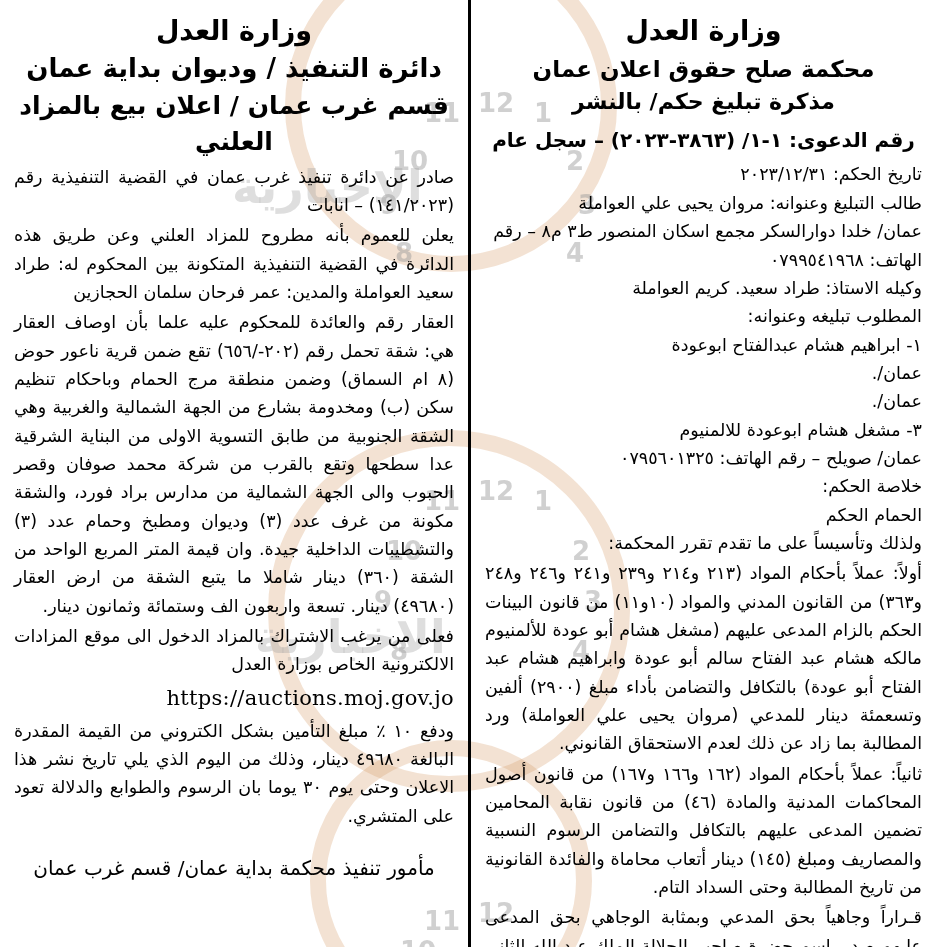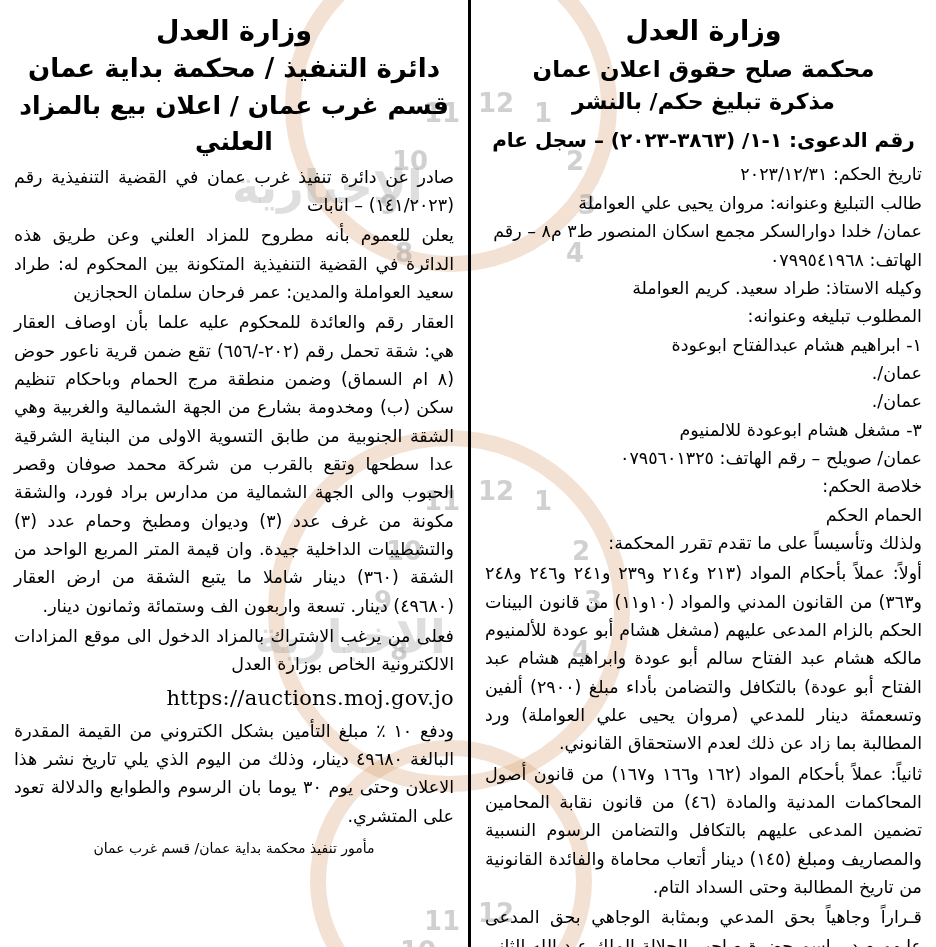--- a/index.html
+++ b/index.html
@@ -82,21 +82,21 @@
   }
   .body-text.right{text-align:right;text-align-last:right;}
   p{margin:0 0 2px 0;}
   .lines p{margin:0;}
   .url{
     font-family:"DejaVu Serif","Liberation Serif",serif;
     font-size:21px;direction:ltr;display:inline-block;
     letter-spacing:.3px;
   }
   .footer-right{
-    text-align:center;font-size:14px;margin-top:10px;
+    text-align:center;font-size:20px;margin-top:26px;
   }
 </style>
 </head>
 <body>
 
 <div class="watermark">
   <div class="wm-circle wm-c1"></div>
   <div class="wm-circle wm-c2"></div>
   <div class="wm-circle wm-c3"></div>
   <div class="wm-text wm-t1">الاخبارية</div>
@@ -157,21 +157,21 @@
       <p>ولذلك وتأسيساً على ما تقدم تقرر المحكمة:</p>
       <p>أولاً: عملاً بأحكام المواد (٢١٣ و٢١٤ و٢٣٩ و٢٤١ و٢٤٦ و٢٤٨ و٣٦٣) من القانون المدني والمواد (١٠و١١) من قانون البينات الحكم بالزام المدعى عليهم (مشغل هشام أبو عودة للألمنيوم مالكه هشام عبد الفتاح سالم أبو عودة وابراهيم هشام عبد الفتاح أبو عودة) بالتكافل والتضامن بأداء مبلغ (٢٩٠٠) ألفين وتسعمئة دينار للمدعي (مروان يحيى علي العواملة) ورد المطالبة بما زاد عن ذلك لعدم الاستحقاق القانوني.</p>
       <p>ثانياً: عملاً بأحكام المواد (١٦٢ و١٦٦ و١٦٧) من قانون أصول المحاكمات المدنية والمادة (٤٦) من قانون نقابة المحامين تضمين المدعى عليهم بالتكافل والتضامن الرسوم النسبية والمصاريف ومبلغ (١٤٥) دينار أتعاب محاماة والفائدة القانونية من تاريخ المطالبة وحتى السداد التام.</p>
       <p>قـراراً وجاهياً بحق المدعي وبمثابة الوجاهي بحق المدعى عليهم صدر باسم حضرة صاحب الجلالة الملك عبد الله الثاني ابن الحسين المعظم قابلاً للاعتراض وأفهم علناً بتاريخ ٣١/١٢/٢٠٢٣</p>
     </div>
   </div>
 
   <div class="col col-left">
     <div class="title-block">
       <div class="t-ministry">وزارة العدل</div>
-      <div class="t-big">دائرة التنفيذ / محكمة بداية عمان</div>
+      <div class="t-big">دائرة التنفيذ / وديوان بداية عمان</div>
       <div class="t-big2">قسم غرب عمان / اعلان بيع بالمزاد</div>
       <div class="t-big2">العلني</div>
     </div>
 
     <div class="body-text">
       <p class="center">صادر عن دائرة تنفيذ غرب عمان في القضية التنفيذية رقم (١٤١/٢٠٢٣) – انابات</p>
       <p>يعلن للعموم بأنه مطروح للمزاد العلني وعن طريق هذه الدائرة في القضية التنفيذية المتكونة بين المحكوم له: طراد سعيد العواملة والمدين: عمر فرحان سلمان الحجازين</p>
       <p>العقار رقم والعائدة للمحكوم عليه علما بأن اوصاف العقار هي: شقة تحمل رقم (٢٠٢-/٦٥٦) تقع ضمن قرية ناعور حوض (٨ ام السماق) وضمن منطقة مرج الحمام وباحكام تنظيم سكن (ب) ومخدومة بشارع من الجهة الشمالية والغربية وهي الشقة الجنوبية من طابق التسوية الاولى من البناية الشرقية عدا سطحها وتقع بالقرب من شركة محمد صوفان وقصر الحبوب والى الجهة الشمالية من مدارس براد فورد، والشقة مكونة من غرف عدد (٣) وديوان ومطبخ وحمام عدد (٣) والتشطيبات الداخلية جيدة. وان قيمة المتر المربع الواحد من الشقة (٣٦٠) دينار شاملا ما يتبع الشقة من ارض العقار (٤٩٦٨٠) دينار. تسعة واربعون الف وستمائة وثمانون دينار.</p>
       <p>فعلى من يرغب الاشتراك بالمزاد الدخول الى موقع المزادات الالكترونية الخاص بوزارة العدل</p>
       <p class="center">

